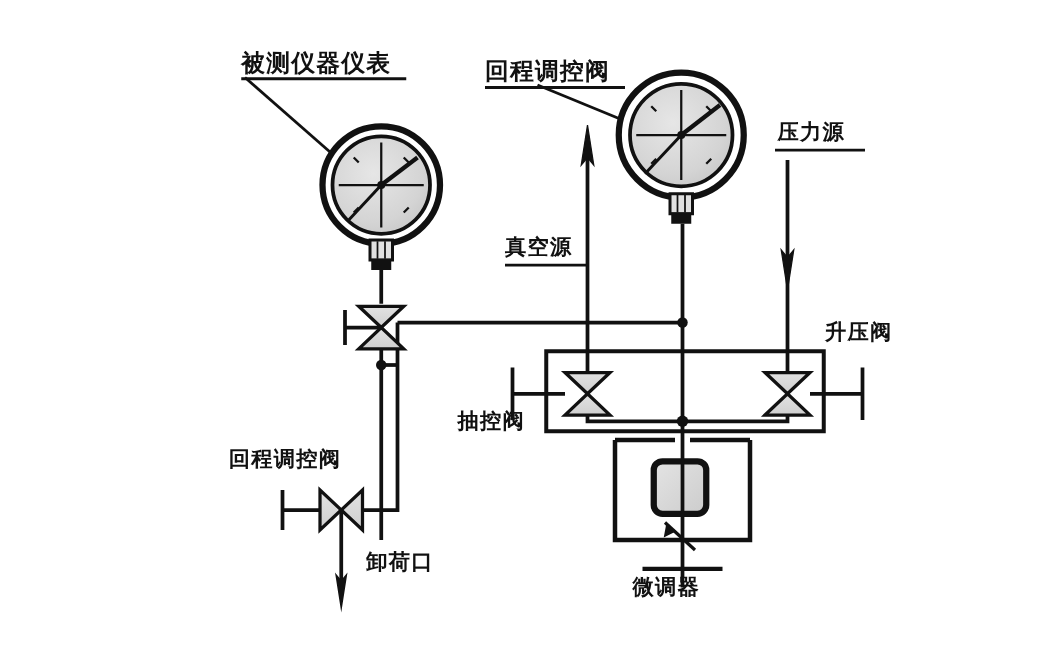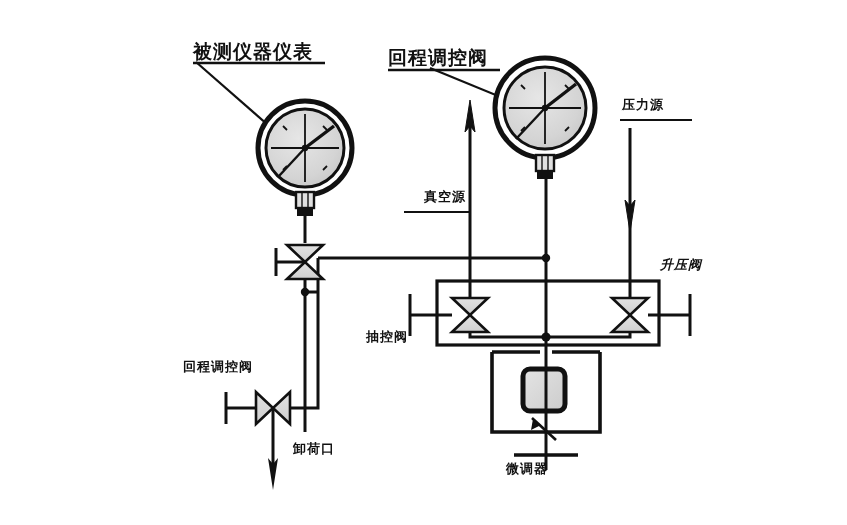--- a/index.html
+++ b/index.html
@@ -27,21 +27,21 @@
   .lbl {
     position: absolute;
     font-family: "DejaVu Sans", "Liberation Sans", sans-serif;
     font-weight: bold;
     color: #111111;
     white-space: nowrap;
     letter-spacing: 1px;
     line-height: 1;
   }
   .lbl-lg { font-size: 19px; }
-  .lbl-md { font-size: 13px; }
+  .lbl-md { font-size: 17px; }
 </style>
 </head>
 <body>
 
 <div id="diagram-root">
 
   <svg id="diagram-svg" viewBox="0 0 847 525">
     <defs>
       <radialGradient id="dialFace" cx="42%" cy="38%" r="72%">
         <stop offset="0%" stop-color="#e6e6e6"></stop>
@@ -215,26 +215,26 @@
       <circle cx="546" cy="337" r="4.6"></circle>
     </g>
   </svg>
 
   <div class="lbl lbl-lg" style="left:193px; top:42px;">被测仪器仪表</div>
 
   <div class="lbl lbl-lg" style="left:388px; top:48px;">回程调控阀</div>
 
   <div class="lbl lbl-md" style="left:622px; top:98px;">压力源</div>
 
-  <div class="lbl lbl-md" style="left:424px; top:190px;">真空源</div>
-
-
-  <div class="lbl lbl-md" style="left:660px; top:258px;font-style:italic;">升压阀</div>
-
-  <div class="lbl lbl-md" style="left:366px; top:330px;">抽控阀</div>
+  <div class="lbl lbl-md" style="left:404px; top:190px;">真空源</div>
+
+
+  <div class="lbl lbl-md" style="left:660px; top:258px;">升压阀</div>
+
+  <div class="lbl lbl-md" style="left:366px; top:330px;font-family:Liberation Mono, monospace;">抽控阀</div>
 
   <div class="lbl lbl-md" style="left:183px; top:360px;text-align:right;">回程调控阀</div>
 
   <div class="lbl lbl-md" style="left:293px; top:442px;">卸荷口</div>
 
   <div class="lbl lbl-md" style="left:506px; top:462px;">微调器</div>
 
 </div>
 
 </body></html>

